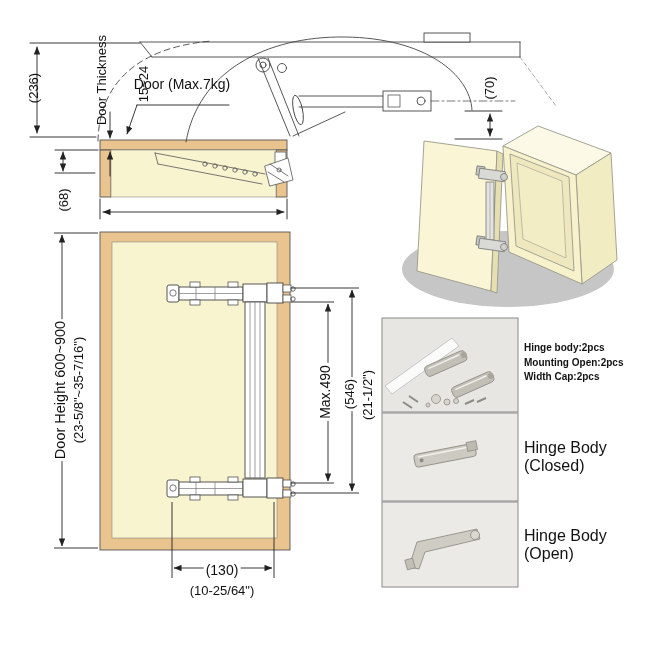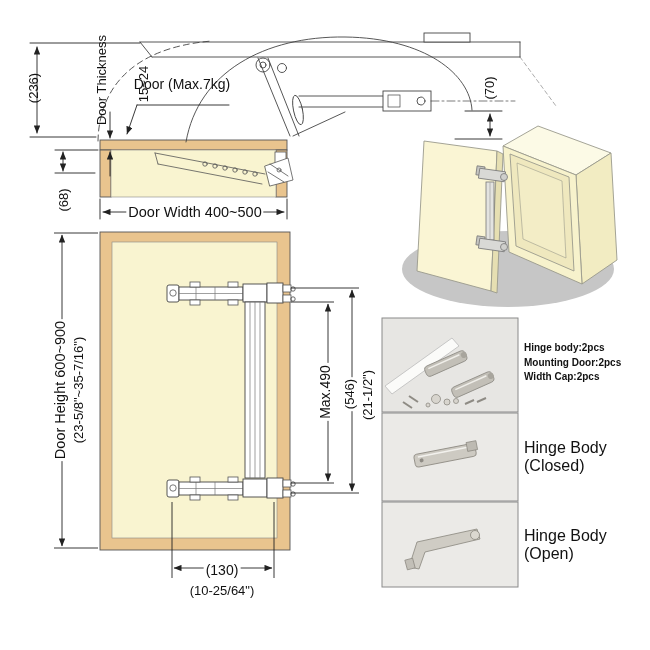--- a/index.html
+++ b/index.html
@@ -221,33 +221,32 @@
     </g>
   </g>
 </svg>
 
 <div class="vlabel f13" style="left:33px;top:88px;">(236)</div>
 <div class="vlabel f13" style="left:101px;top:80px;">Door Thickness</div>
 <div class="vlabel f13" style="left:143px;top:84px;">15~24</div>
 <div class="hlabel f14" style="left:182px;top:84px;">Door (Max.7kg)</div>
 <div class="vlabel f13" style="left:489px;top:88px;">(70)</div>
 <div class="vlabel f13" style="left:63px;top:200px;">(68)</div>
-<div class="hlabel f145 bgw" style="left:195px;top:212px;">Door Width 400~500</div>
 
 <div class="vlabel f145 bgw" style="left:60px;top:390px;">Door Height 600~900</div>
 <div class="vlabel f13" style="left:78px;top:390px;">(23-5/8"~35-7/16")</div>
 <div class="vlabel f14 bgw" style="left:325px;top:392px;">Max.490</div>
 <div class="vlabel f13 bgw" style="left:349px;top:394px;">(546)</div>
 <div class="vlabel f13" style="left:367px;top:395px;">(21-1/2")</div>
 <div class="hlabel f14 bgw" style="left:222px;top:570px;">(130)</div>
 <div class="hlabel f13" style="left:222px;top:590px;">(10-25/64")</div>
 
 <div class="parts-list">
   <div>Hinge body:2pcs</div>
-  <div>Mounting Door:2pcs</div>
+  <div>Mounting Open:2pcs</div>
   <div>Width Cap:2pcs</div>
 </div>
 
 <div class="photo-label lab-closed">
   <div>Hinge Body</div>
   <div>(Closed)</div>
 </div>
 <div class="photo-label lab-open">
   <div>Hinge Body</div>
   <div>(Open)</div>

